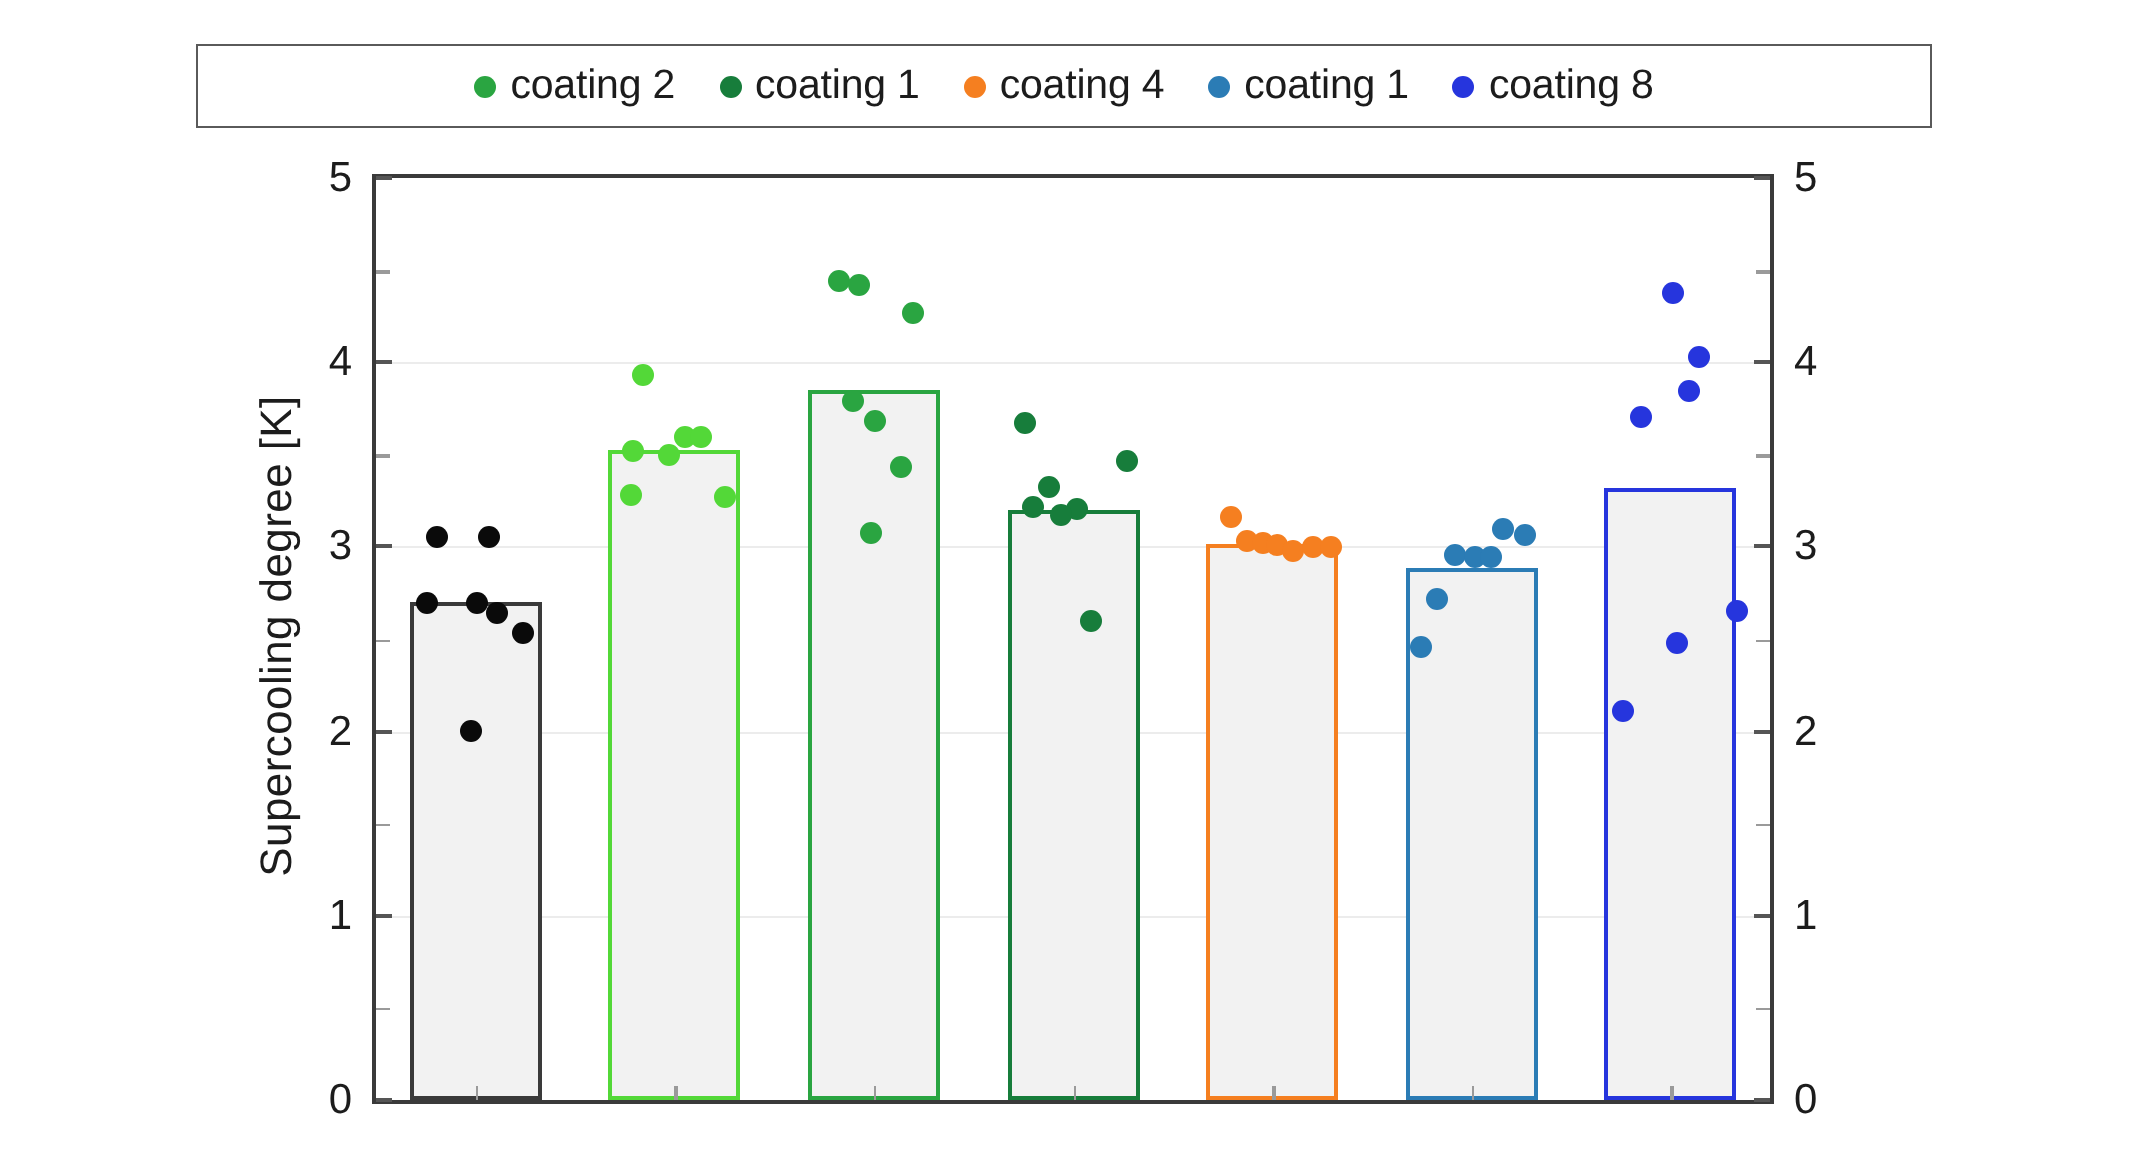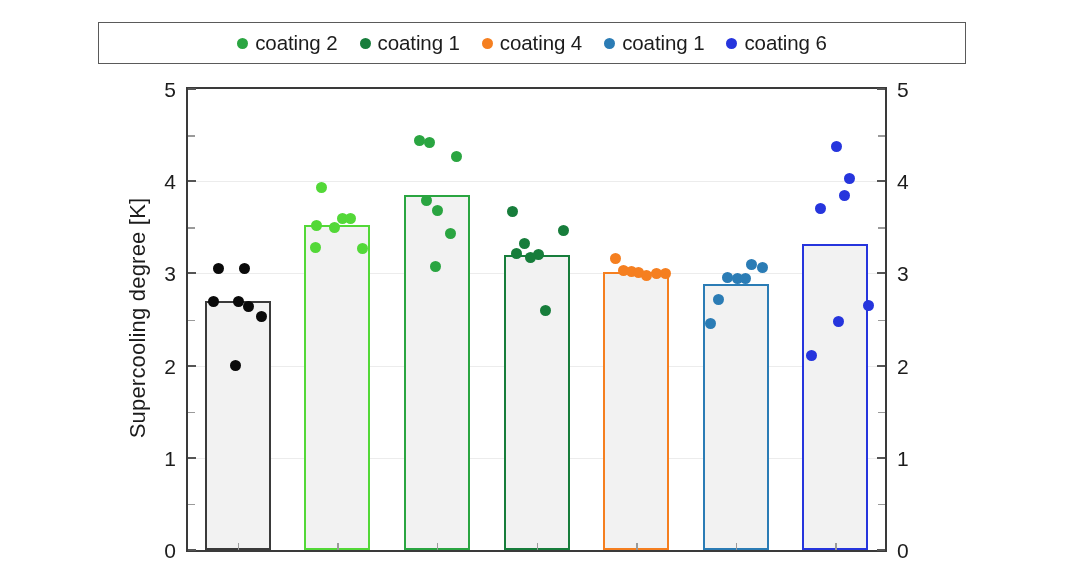--- a/index.html
+++ b/index.html
@@ -181,21 +181,21 @@
       <div class="legend-entry">
         <span class="legend-dot" style="background: rgb(245, 127, 32);"></span>
         <span class="legend-label">coating 4</span>
       </div>
       <div class="legend-entry">
         <span class="legend-dot" style="background: rgb(43, 124, 181);"></span>
         <span class="legend-label">coating 1</span>
       </div>
       <div class="legend-entry">
         <span class="legend-dot" style="background: rgb(38, 53, 221);"></span>
-        <span class="legend-label">coating 6</span>
+        <span class="legend-label">coating 8</span>
       </div>
     </div>
 
   <div id="yaxis-title">
     <span>Supercooling degree [K]</span>
   </div>
 
   <div id="plot-frame">
     <div id="plot-inner">
         <div class="tick-major-left" style="top: 460px;"></div>

